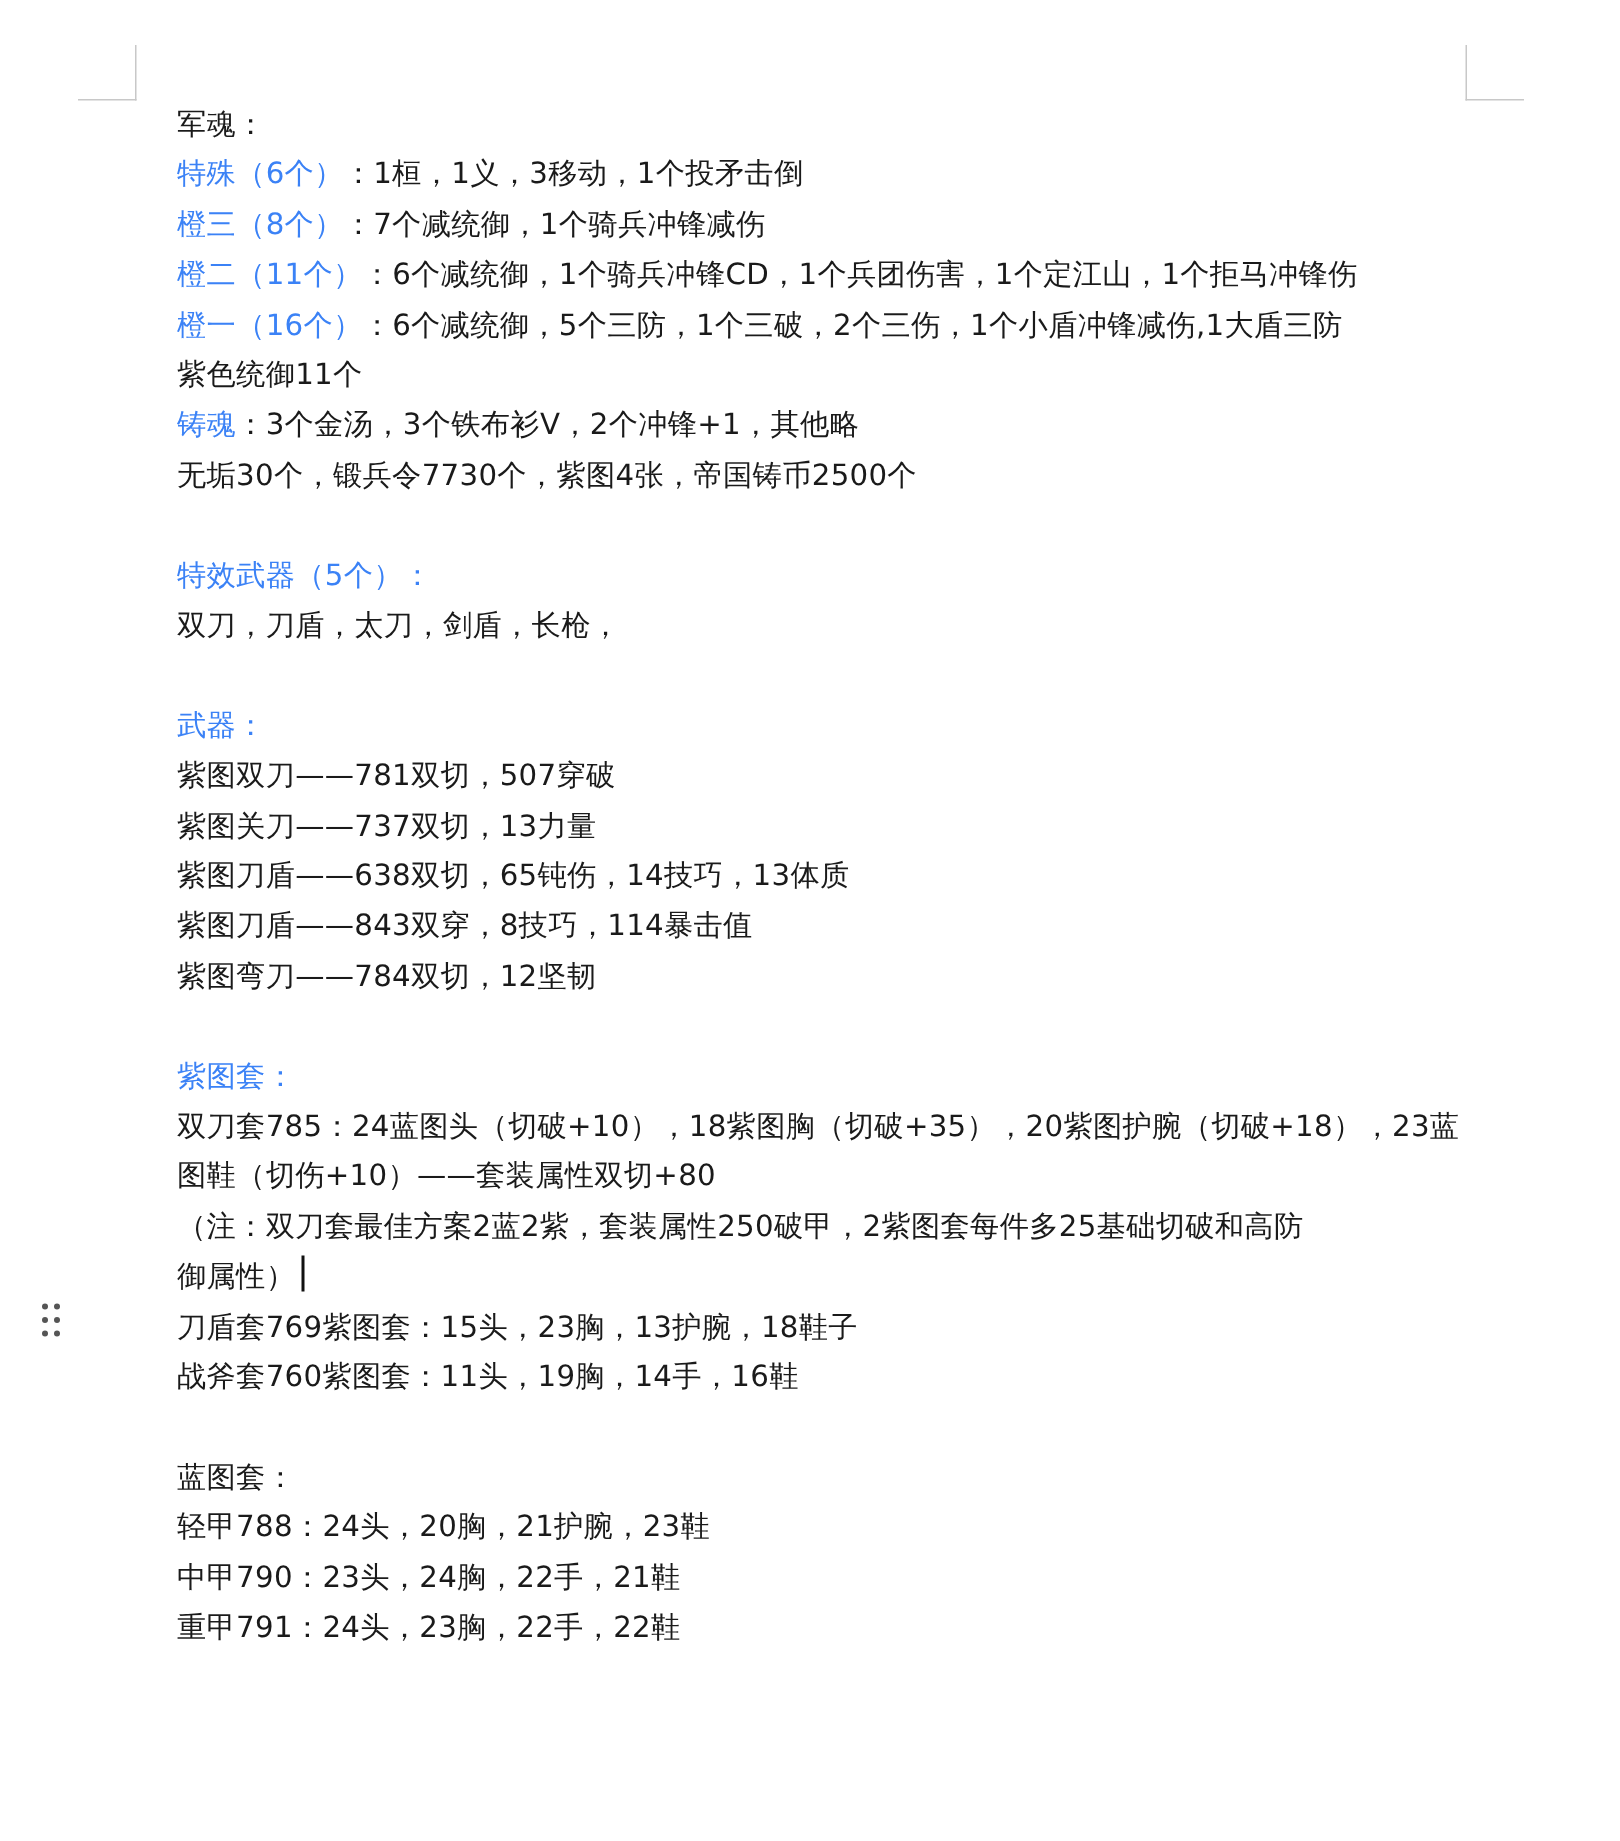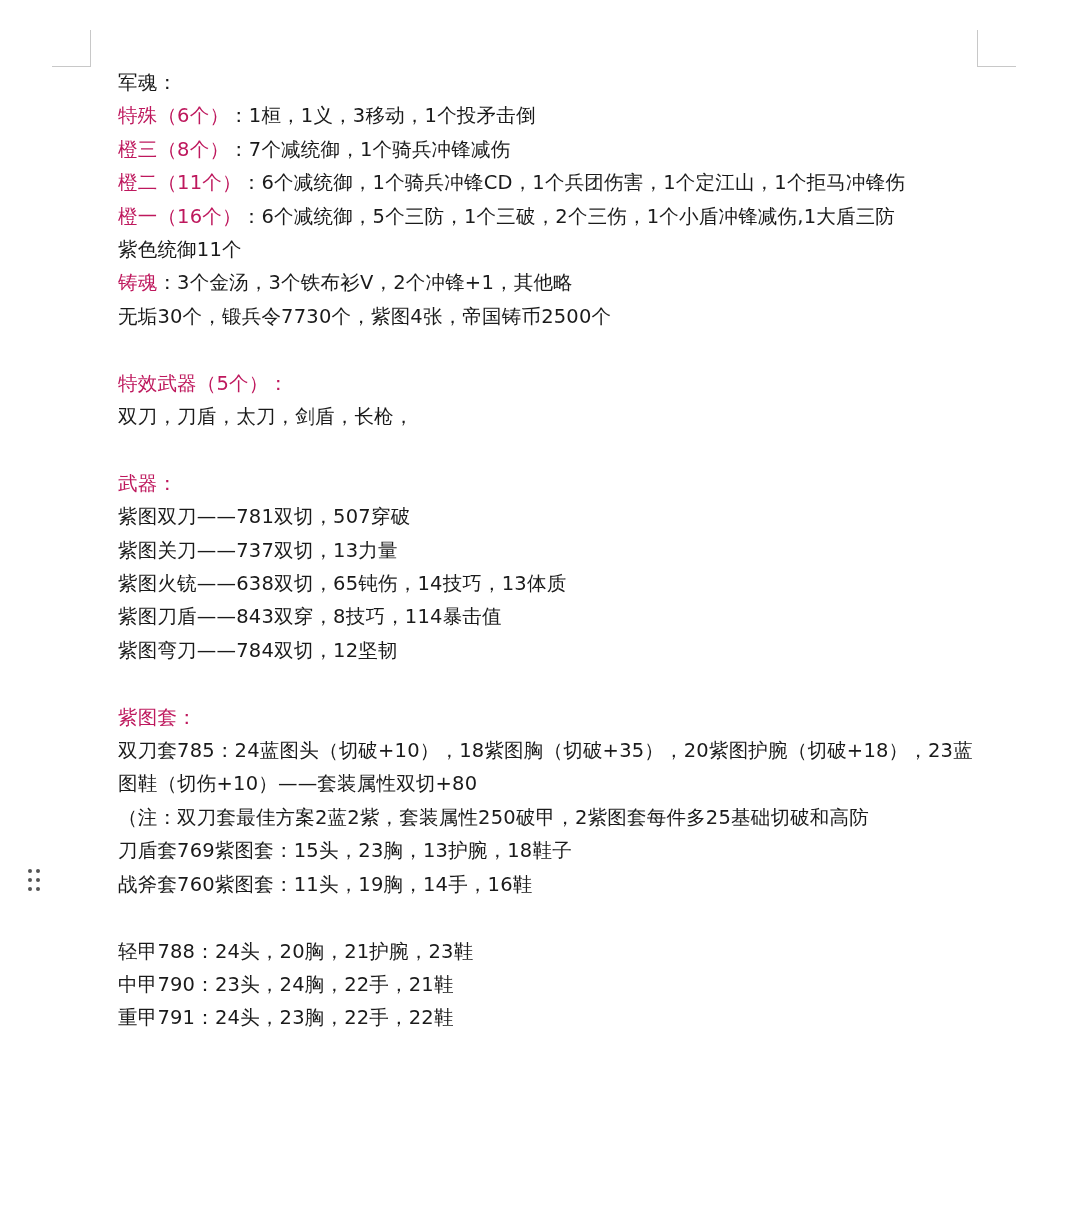--- a/index.html
+++ b/index.html
@@ -3,21 +3,21 @@
 <meta charset="utf-8">
 <style>
   html, body { margin: 0; padding: 0; background: #ffffff; }
   body { width: 1080px; height: 1227px; position: relative; overflow: hidden;
          font-family: "DejaVu Sans", "Liberation Sans", sans-serif; color: #1a1a1a; }
   .corner { position: absolute; border-color: #c8c8c8; border-style: solid; border-width: 0; }
   .corner-tl { left: 52px; top: 30px; width: 38px; height: 36px; border-right-width: 1px; border-bottom-width: 1px; }
   .corner-tr { left: 977px; top: 30px; width: 38px; height: 36px; border-left-width: 1px; border-bottom-width: 1px; }
   .page { position: absolute; left: 94px; top: 66px; width: 900px; margin-left: 24px; }
   .line { font-size: 19.5px; line-height: 33.4px; white-space: pre-wrap; letter-spacing: 0.2px; }
-  .red { color: #be185d; }
+  .red { color: #3b82f6; }
   .blank { height: 33.4px; }
   .cursor { display: inline-block; width: 2px; height: 24px; background: #111; vertical-align: -4px; margin-left: 4px; }
   .drag-handle { position: absolute; left: 28px; top: 869px; width: 14px; height: 26px; cursor: grab; }
   .drag-handle span { position: absolute; width: 4px; height: 4px; border-radius: 50%; background: #555; }
 </style>
 </head>
 <body>
 
 <div class="corner corner-tl"></div>
 <div class="corner corner-tr"></div>
@@ -45,31 +45,33 @@
   <div class="blank"></div>
 
   <div class="line red">特效武器（5个）：</div>
   <div class="line">双刀，刀盾，太刀，剑盾，长枪，</div>
 
   <div class="blank"></div>
 
   <div class="line red">武器：</div>
   <div class="line">紫图双刀——781双切，507穿破</div>
   <div class="line">紫图关刀——737双切，13力量</div>
-  <div class="line">紫图火铳——638双切，65钝伤，14技巧，13体质</div>
+  <div class="line">紫图刀盾——638双切，65钝伤，14技巧，13体质</div>
   <div class="line">紫图刀盾——843双穿，8技巧，114暴击值</div>
   <div class="line">紫图弯刀——784双切，12坚韧</div>
 
   <div class="blank"></div>
 
   <div class="line red">紫图套：</div>
   <div class="line">双刀套785：24蓝图头（切破+10），18紫图胸（切破+35），20紫图护腕（切破+18），23蓝</div>
   <div class="line">图鞋（切伤+10）——套装属性双切+80</div>
   <div class="line">（注：双刀套最佳方案2蓝2紫，套装属性250破甲，2紫图套每件多25基础切破和高防</div>
+  <div class="line"><span>御属性）</span><span class="cursor"></span></div>
   <div class="line">刀盾套769紫图套：15头，23胸，13护腕，18鞋子</div>
   <div class="line">战斧套760紫图套：11头，19胸，14手，16鞋</div>
 
   <div class="blank"></div>
 
+  <div class="line">蓝图套：</div>
   <div class="line">轻甲788：24头，20胸，21护腕，23鞋</div>
   <div class="line">中甲790：23头，24胸，22手，21鞋</div>
   <div class="line">重甲791：24头，23胸，22手，22鞋</div>
 </div>
 
 </body></html>

